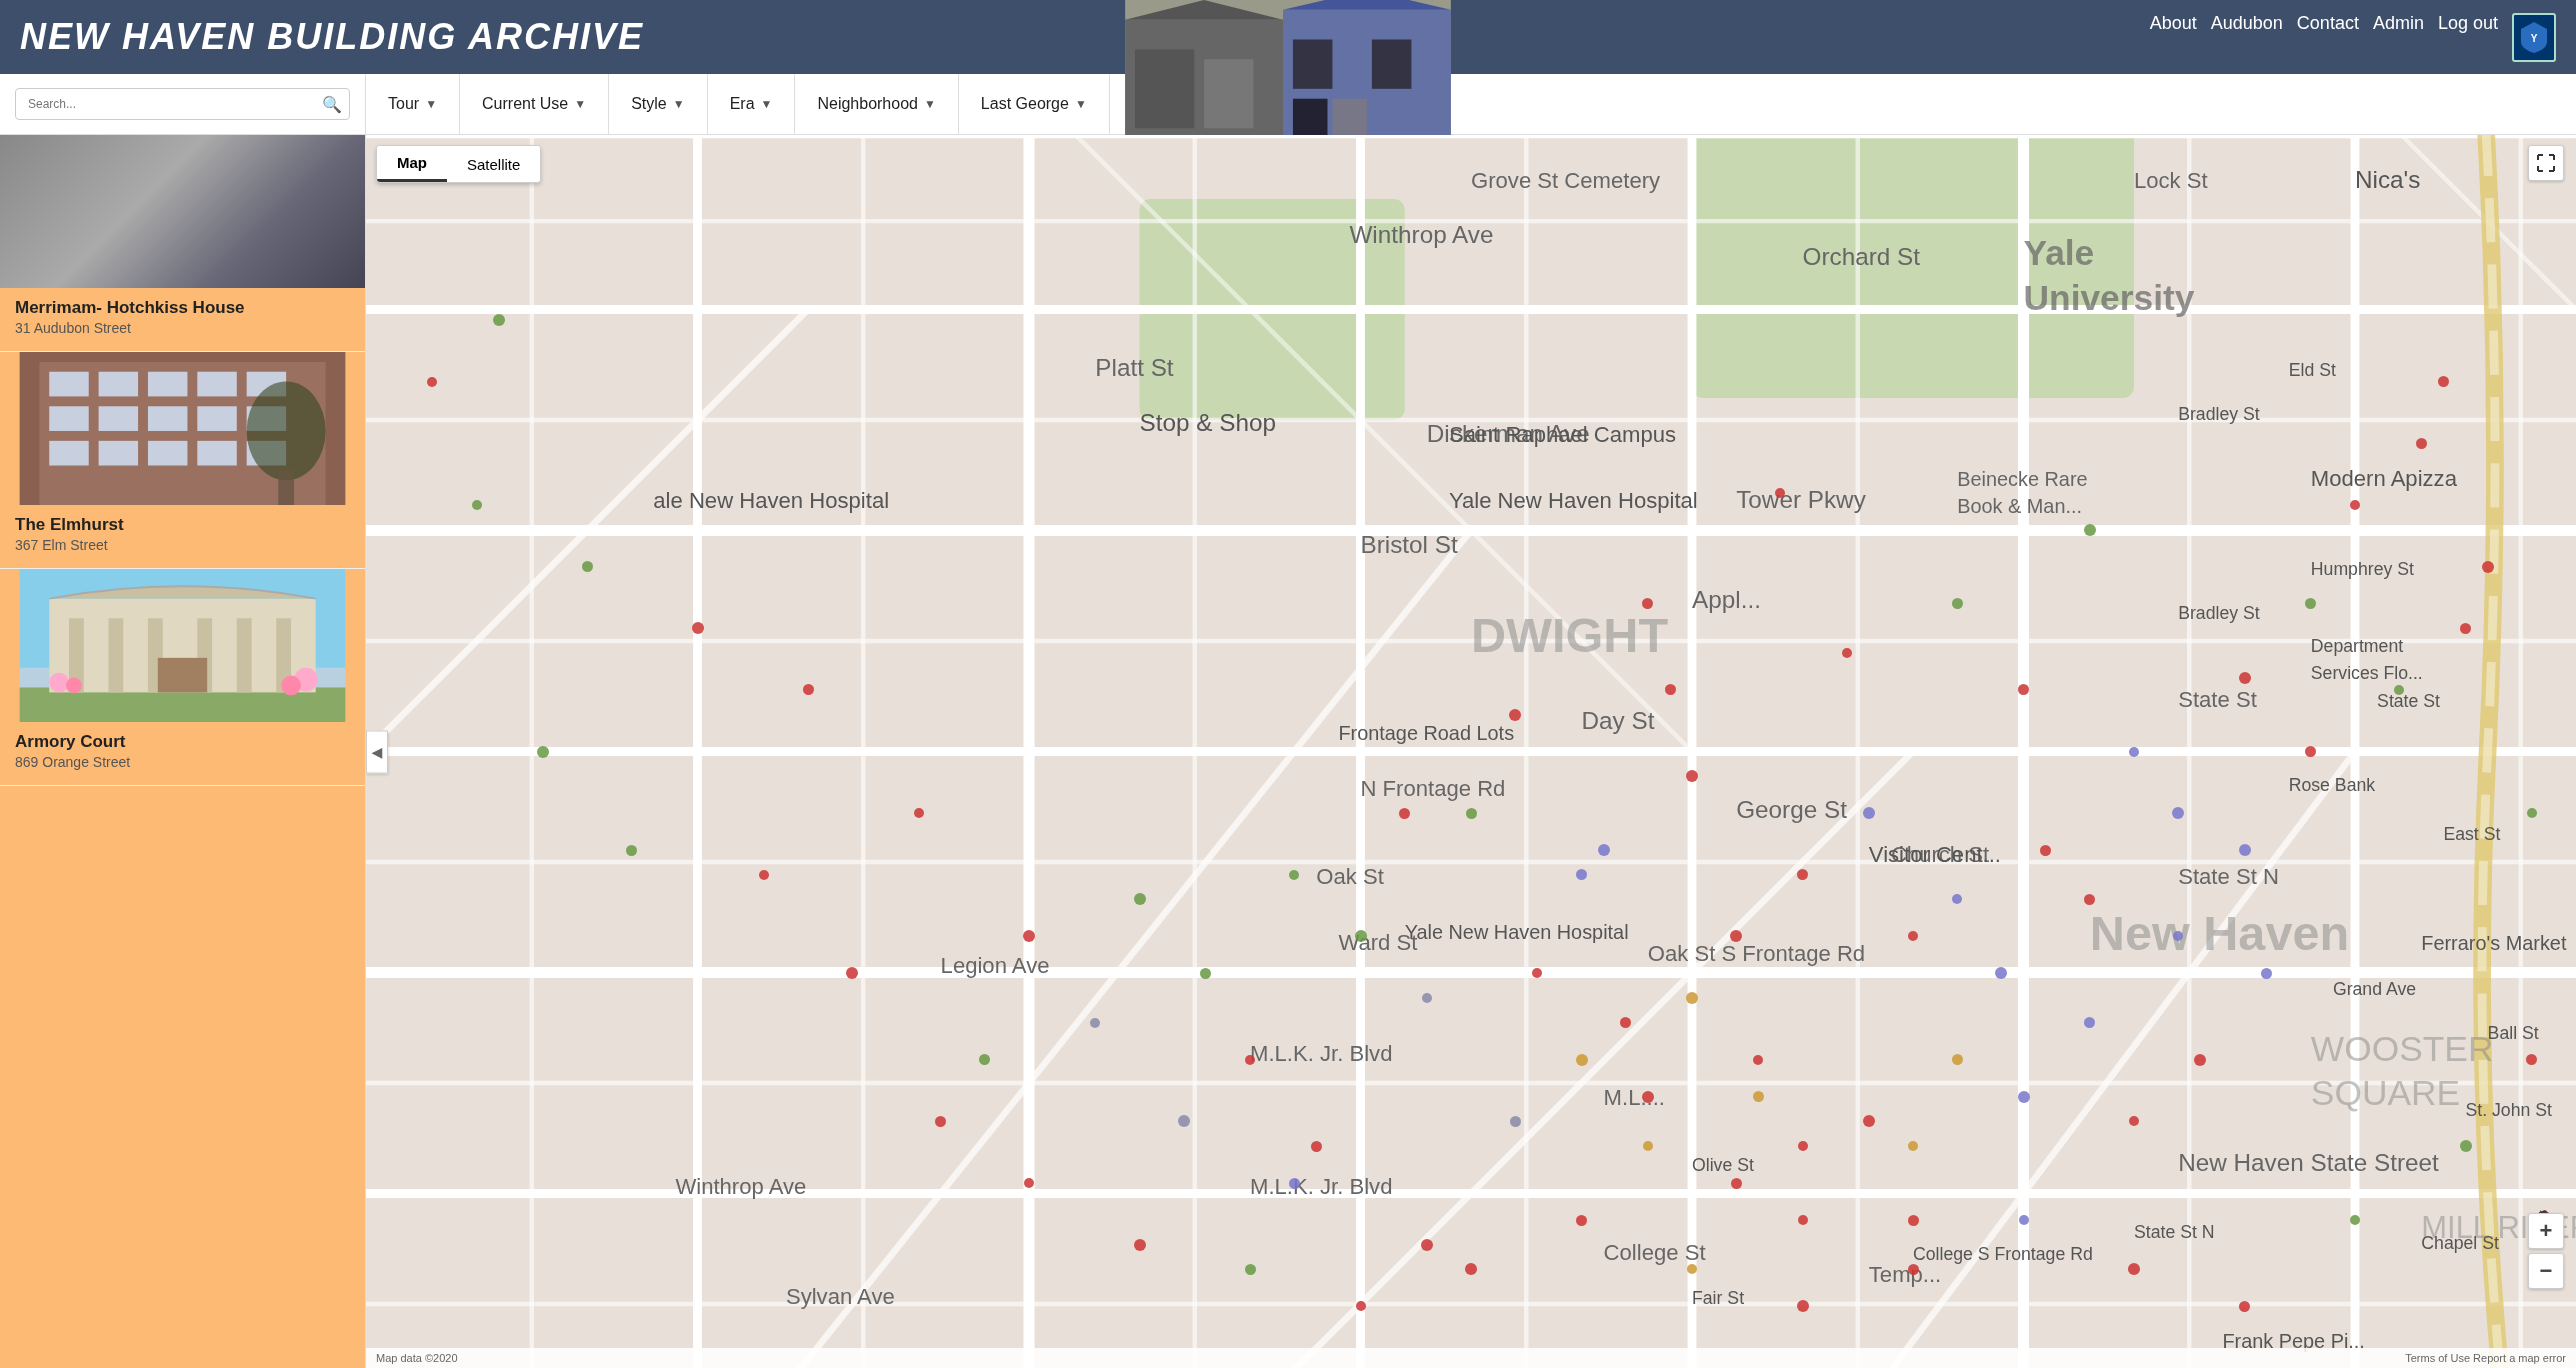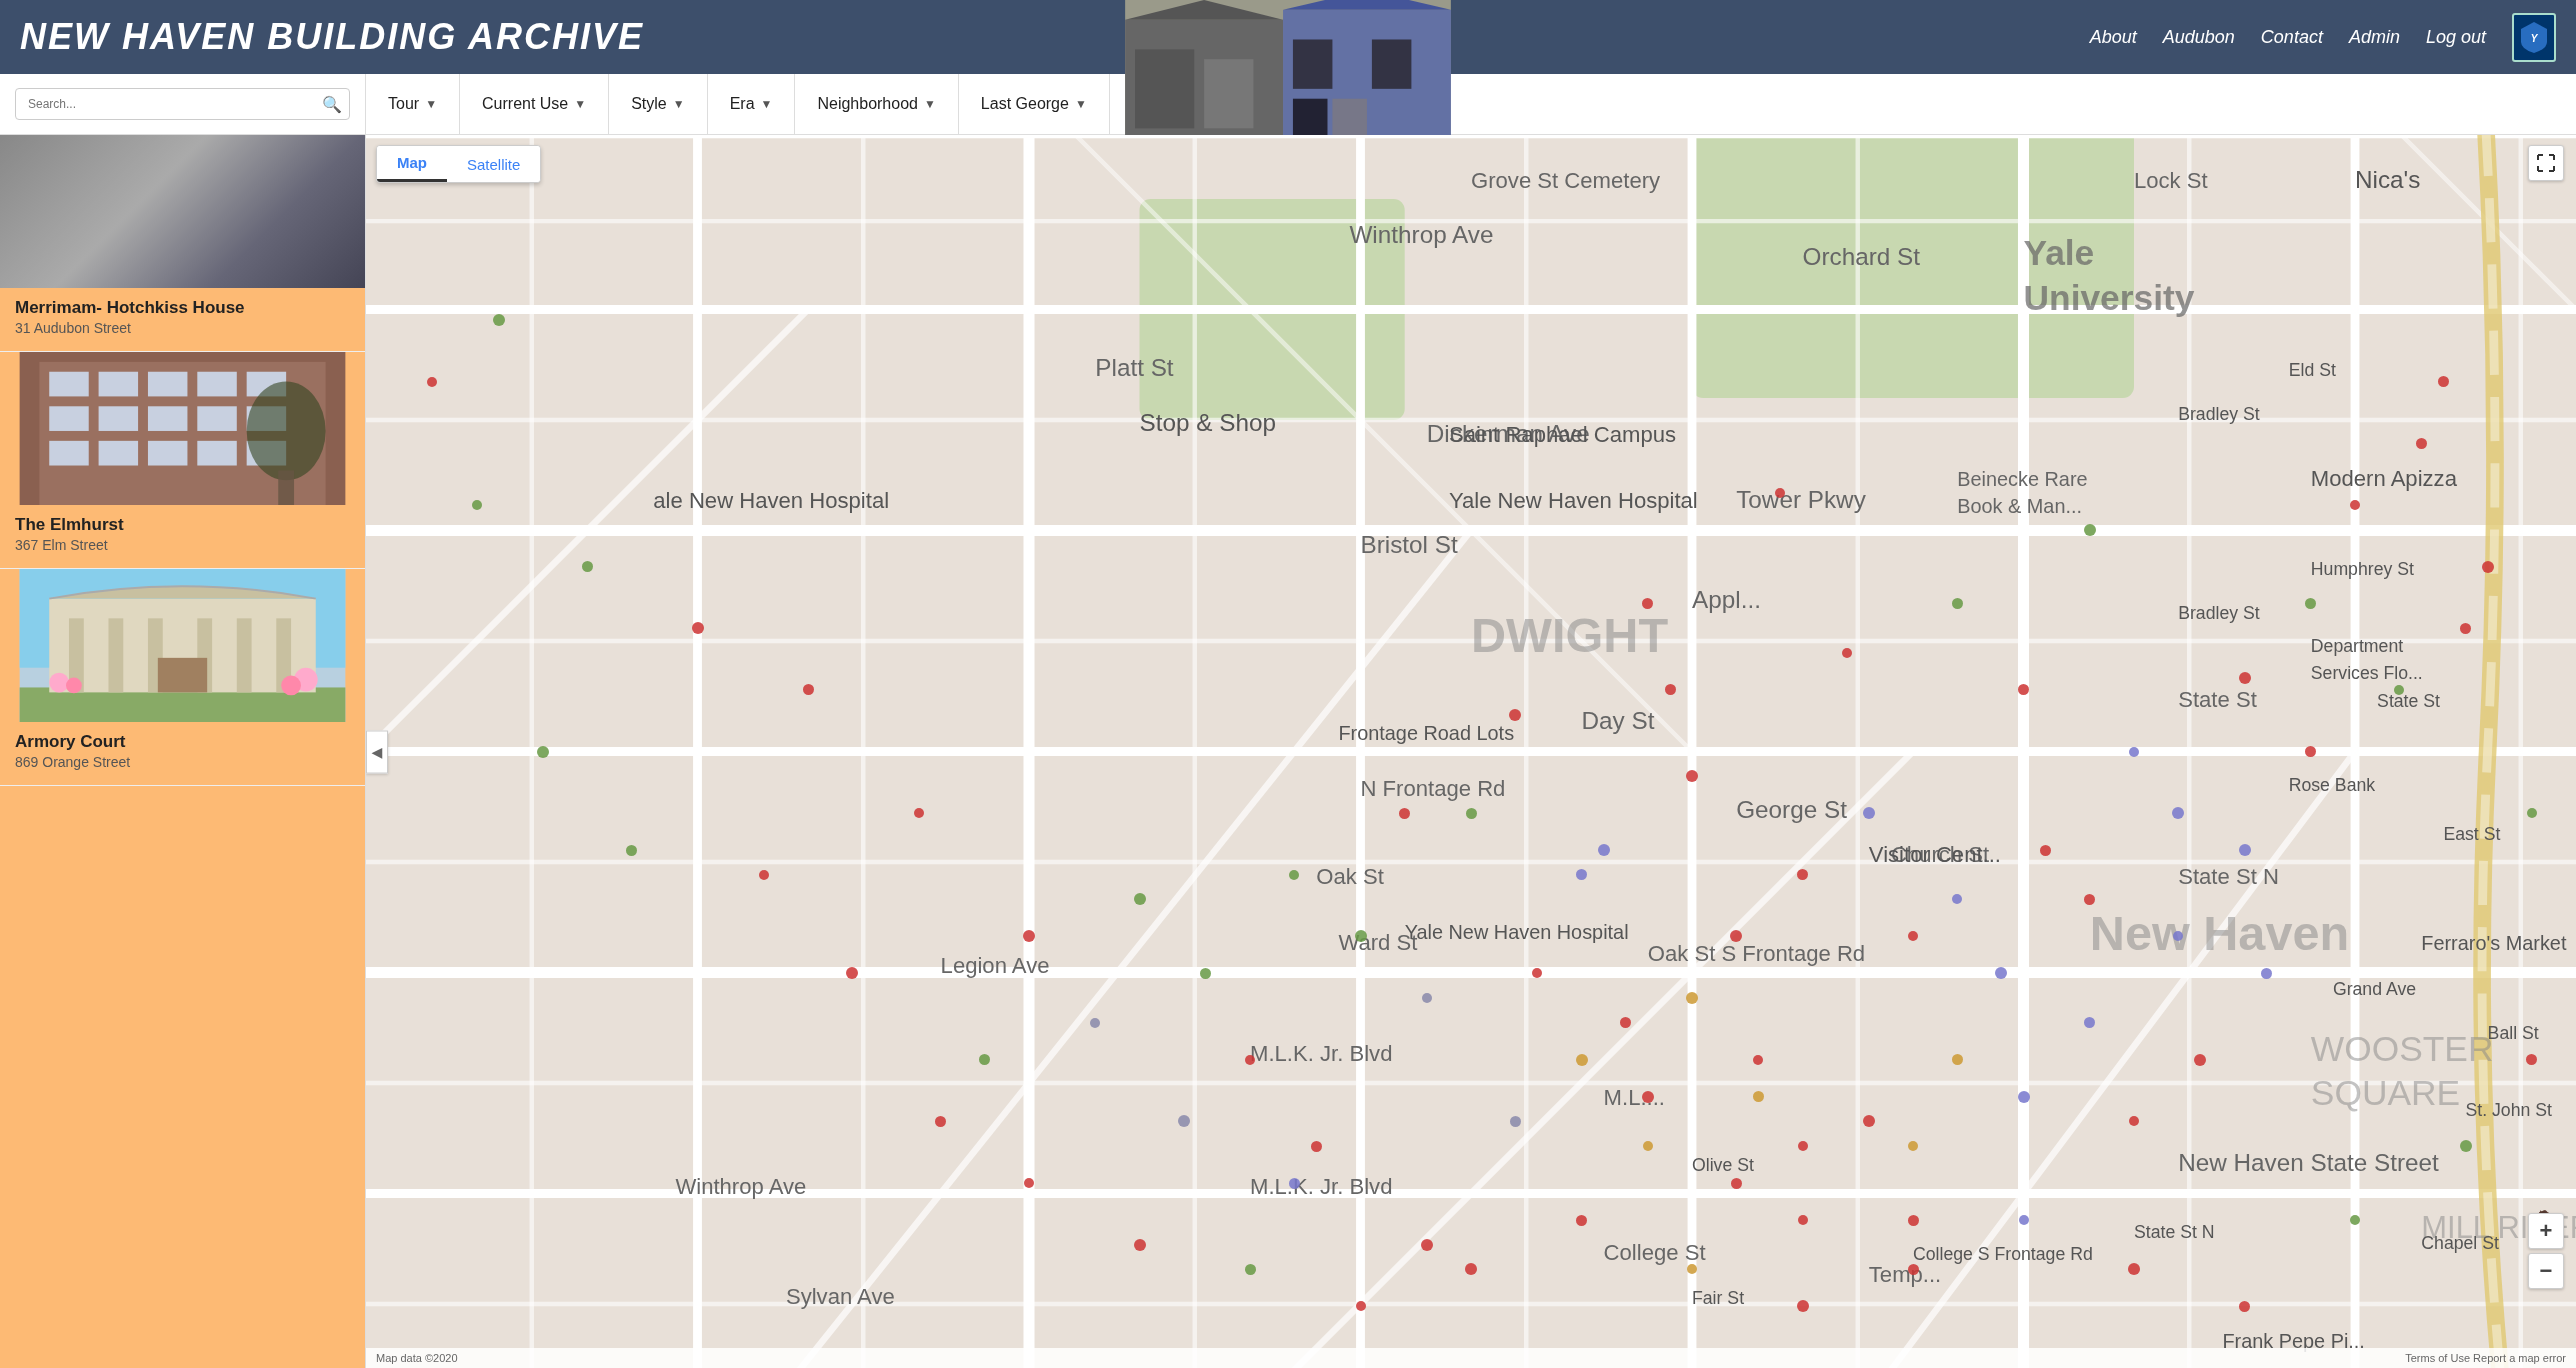--- a/index.html
+++ b/index.html
@@ -18,23 +18,21 @@
     .header-title {
       font-size: 36px;
       font-weight: 900;
       letter-spacing: 2px;
       text-transform: uppercase;
       color: white;
       font-style: italic;
     }
     .header-nav {
       display: flex;
-      align-items: center;
-      gap: 26px;
-      font-style: italic;
+      gap: 14px;
     }
     .header-nav a {
       color: white;
       text-decoration: none;
       font-size: 18px;
     }
     .yale-shield {
       width: 44px;
       height: 49px;
       background: #00356b;
@@ -154,21 +152,21 @@
       display: flex;
       overflow: hidden;
       box-shadow: 0 2px 4px rgba(0,0,0,0.2);
     }
     .map-tab {
       padding: 8px 20px;
       font-size: 15px;
       cursor: pointer;
       border: none;
       background: white;
-      color: #3b82f6;
+      color: #000000;
     }
     .map-tab.active {
       font-weight: bold;
       border-bottom: 3px solid #333;
     }
 
     
     .map-bg {
       width: 100%;
       height: 100%;

